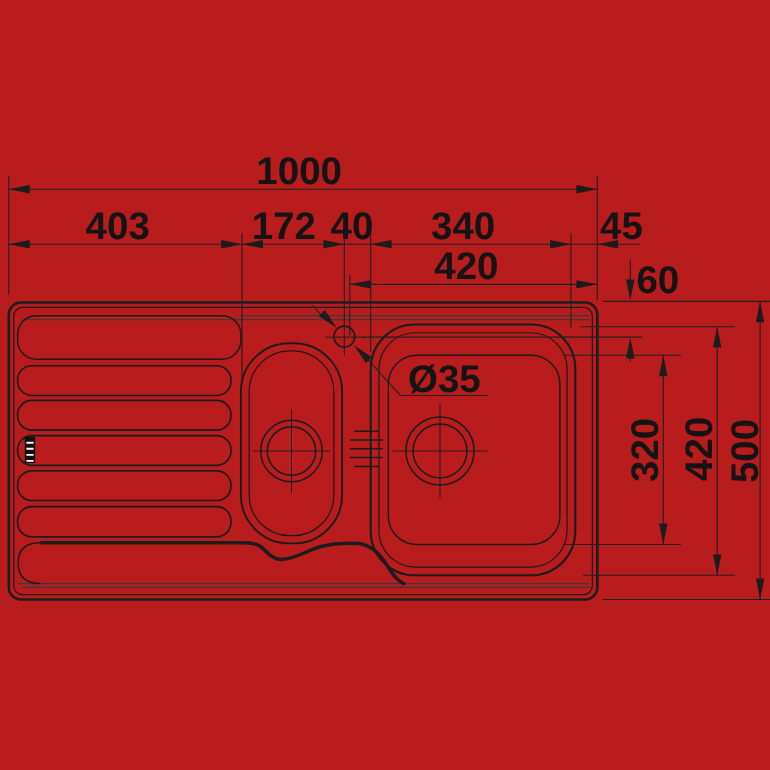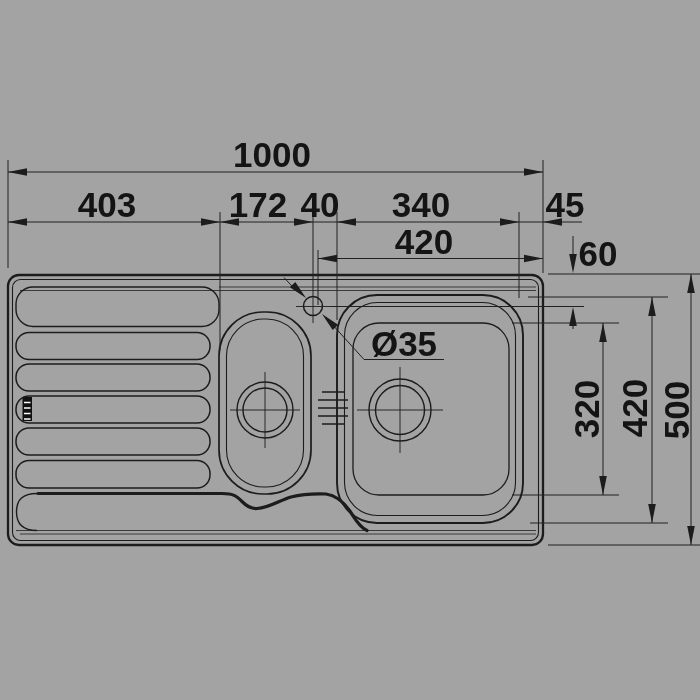--- a/index.html
+++ b/index.html
@@ -1,16 +1,16 @@
 <!DOCTYPE html>
 <html><head>
 <meta charset="utf-8">
 <style>
   html,body{margin:0;padding:0;background:#fff;}
-  .canvas{width:700px;height:700px;position:relative;background:#a3a3a3;overflow:hidden;}
+  .canvas{width:700px;height:700px;position:relative;background:#b91c1c;overflow:hidden;}
   svg{display:block;}
   .dimtext{font-family:"Liberation Sans",sans-serif;font-weight:700;font-size:35px;fill:#141414;}
 </style>
 </head>
 <body>
 
 <div class="canvas">
 <svg width="700" height="700" viewBox="0 0 700 700">
 
   <g stroke="#1c1c1c" fill="none">

